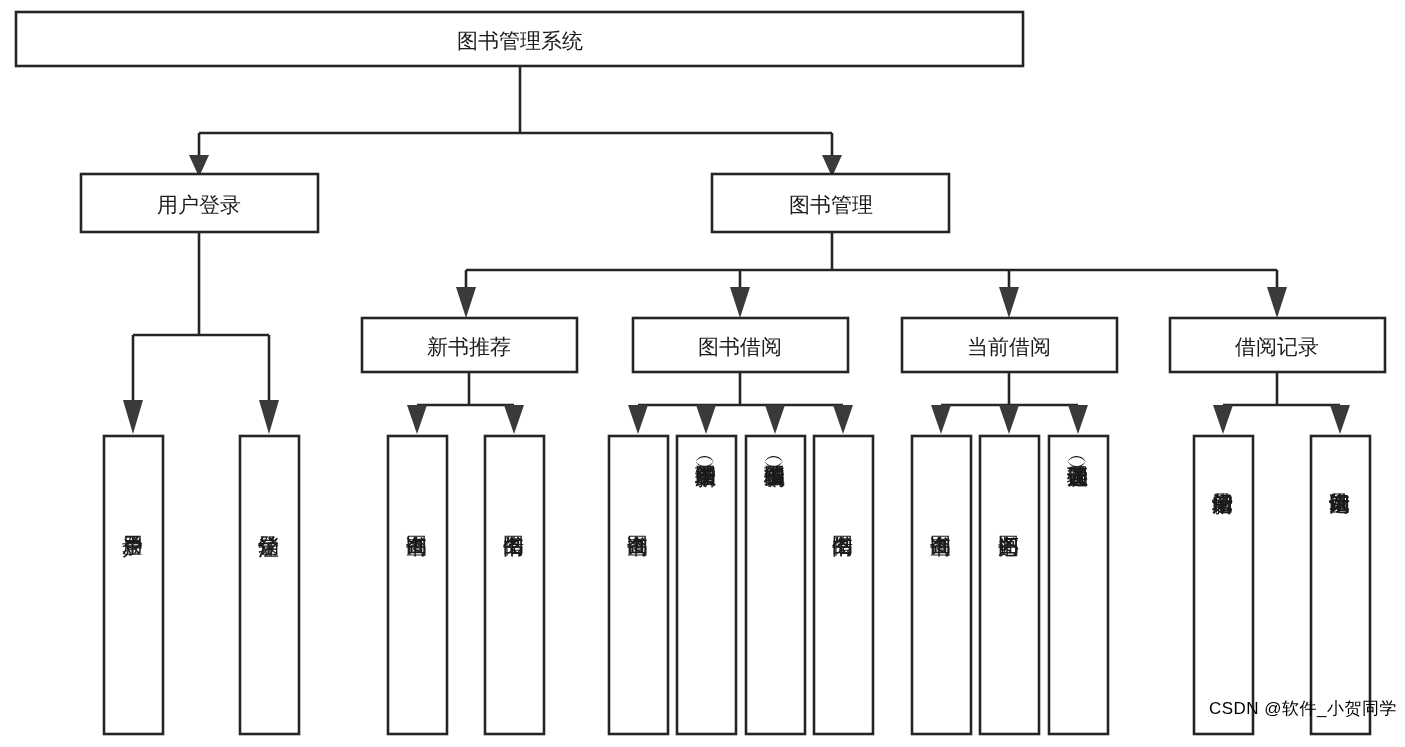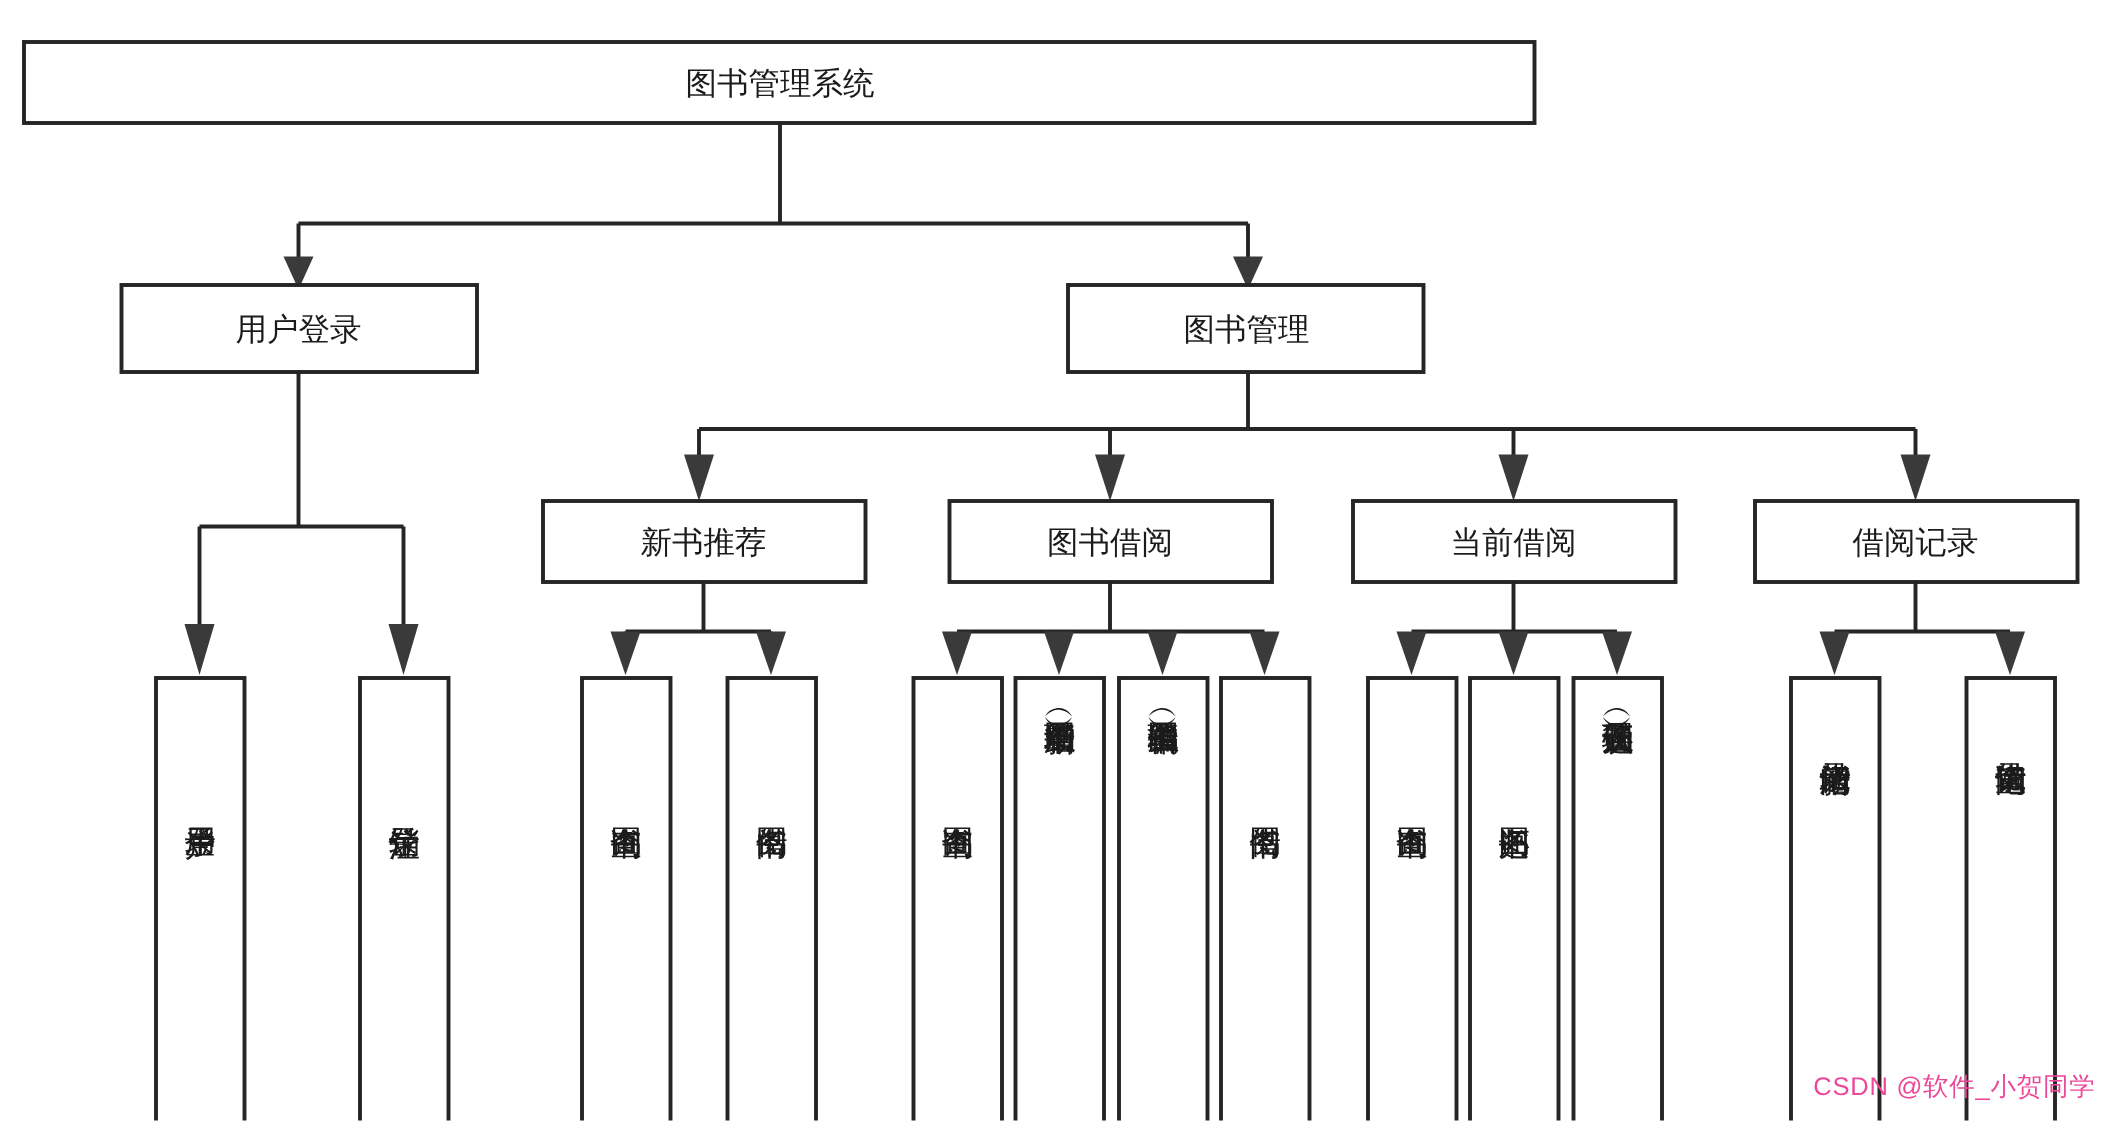--- a/index.html
+++ b/index.html
@@ -11,21 +11,20 @@
     width: 1405px;
     height: 747px;
     overflow: hidden;
     font-family: "Liberation Sans", "DejaVu Sans", sans-serif;
   }
   #diagram-root {
     position: relative;
     width: 1405px;
     height: 724px;
     background: #ffffff;
-    margin-top: 16px;
   }
   svg.flowchart {
     display: block;
     width: 1405px;
     height: 747px;
   }
   .node-box {
     fill: #ffffff;
     stroke: #252525;
     stroke-width: 2.6;
@@ -52,21 +51,21 @@
     font-size: 21px;
     fill: #1b1b1b;
     text-anchor: middle;
   }
   .watermark {
     position: absolute;
     right: 8px;
     bottom: 4px;
     font-family: "Liberation Sans", "DejaVu Sans", sans-serif;
     font-size: 17px;
-    color: #ec4899;
+    color: #000000;
     letter-spacing: 0.5px;
     white-space: nowrap;
     user-select: none;
   }
 </style>
 </head>
 <body>
 
 <div id="diagram-root">
 

